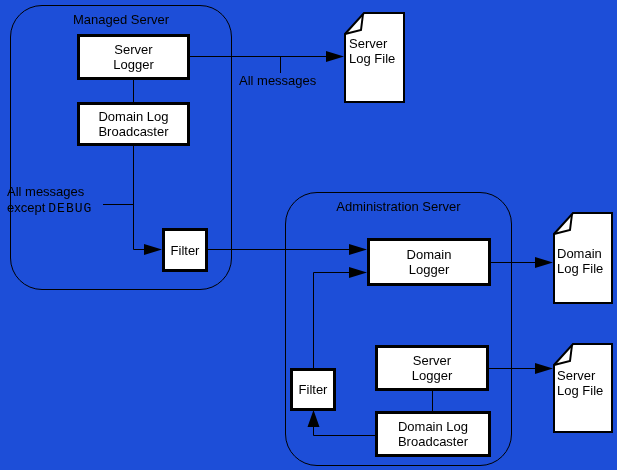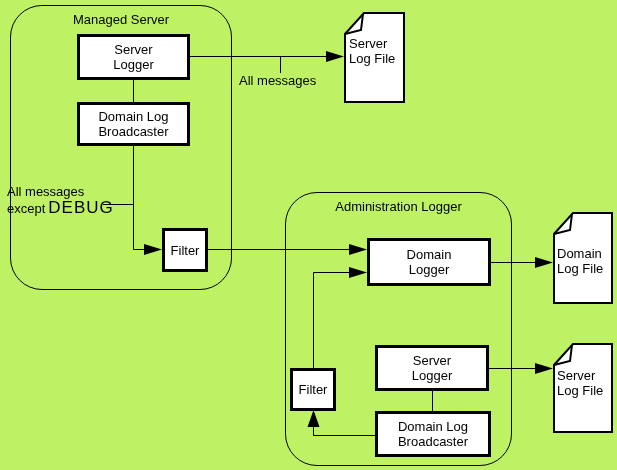--- a/index.html
+++ b/index.html
@@ -1,20 +1,20 @@
 <!DOCTYPE html>
 <html><head>
 <meta charset="utf-8">
 <style>
   html, body { margin: 0; padding: 0; background: #ffffff; }
   .canvas {
     position: relative;
     width: 617px;
     height: 470px;
-    background: #bef264;
+    background: #1d4ed8;
     color: #000000;
     font-family: "Liberation Sans", sans-serif;
     overflow: hidden;
   }
   .container {
     position: absolute;
     border: 1px solid #000;
     border-radius: 32px;
     box-sizing: border-box;
     z-index: 0;
@@ -57,37 +57,37 @@
   .flabel span { display: block; }
   .edge-label {
     position: absolute;
     font-size: 13px;
     line-height: 16px;
     z-index: 2;
     white-space: nowrap;
   }
   .edge-label .line { display: block; }
   .mono {
-    font-family: Liberation Sans, sans-serif;
-    font-size: 17px;
+    font-family: Liberation Mono, monospace;
+    font-size: 13px;
     letter-spacing: 1px;
   }
   .sp { margin-right: 3px; }
 </style>
 </head>
 <body>
 
 <div class="canvas">
 
   <div class="container" style="left:10px; top:5px; width:222px; height:285px;">
     <div class="container-title">Managed Server</div>
   </div>
 
   <div class="container" style="left:285px; top:192px; width:227px; height:274px;">
-    <div class="container-title">Administration Logger</div>
+    <div class="container-title">Administration Server</div>
   </div>
 
   <svg class="svg-layer" width="617" height="470" viewBox="0 0 617 470">
     <g stroke="#000" stroke-width="1" fill="none">
       <g>
         <path d="M133.5,80 V102"></path>
       </g>
       <g>
         <path d="M190,56.5 H328"></path>
         <polygon points="344,56.5 326,51 326,62" fill="#000" stroke="none"></polygon>

